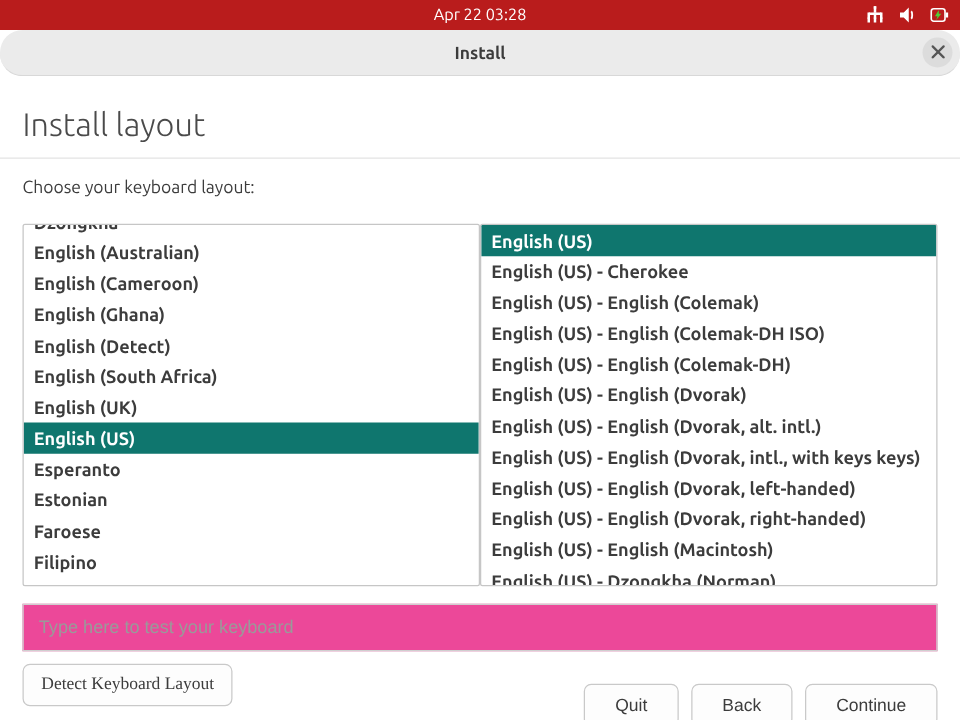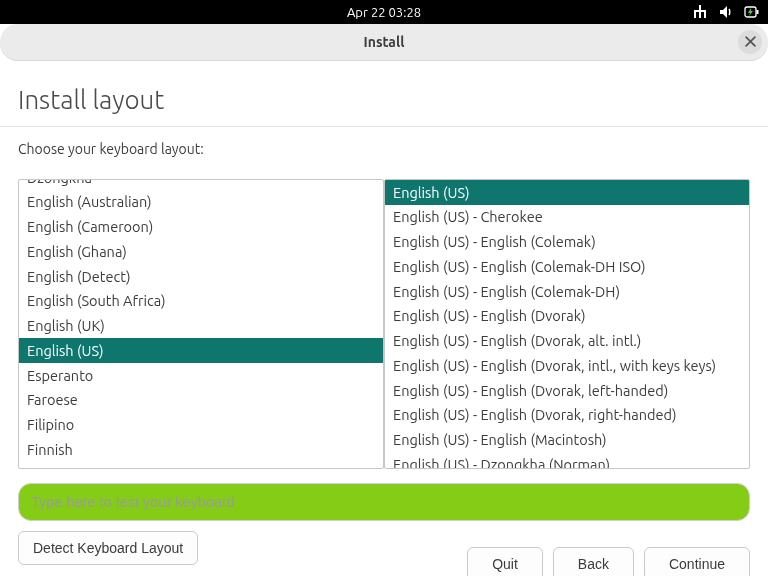--- a/index.html
+++ b/index.html
@@ -8,21 +8,21 @@
     width: 768px;
     height: 576px;
     overflow: hidden;
     font-family: "Ubuntu", "Segoe UI", "Helvetica Neue", Arial, sans-serif;
     background: #fff;
     color: #3c3c3c;
     font-size: 14px;
   }
   .topbar {
     height: 24px;
-    background: #000000;
+    background: #b91c1c;
     color: #fff;
     display: flex;
     align-items: center;
     justify-content: center;
     position: relative;
     font-size: 13px;
   }
   .topbar .right {
     position: absolute;
     right: 8px;
@@ -76,20 +76,21 @@
     border-top: 1px solid #e3e3e3;
     margin: 0 -18px 14px -18px;
   }
   .prompt {
     font-size: 14px;
     margin: 0 0 22px 0;
   }
   .lists {
     display: flex;
     height: 290px;
+    font-weight: bold;
   }
   .listbox {
     flex: 1;
     border: 1px solid #c6c6c6;
     border-radius: 2px;
     overflow: hidden;
     background: #fff;
     box-sizing: border-box;
   }
   .listbox-inner {
@@ -109,35 +110,36 @@
   .list-item.selected {
     background: #0f766e;
     color: #fff;
   }
   .test-input {
     width: 100%;
     box-sizing: border-box;
     margin-top: 14px;
     padding: 10px 12px;
     border: 1px solid #cfcfcf;
-    border-radius: 13px;
+    border-radius: 0;
     font-size: 14.5px;
     color: #333;
-    background: #84cc16;
+    background: #ec4899;
   }
   .test-input::placeholder { color: #9a9a9a; }
   .detect-btn {
     margin-top: 10px;
     padding: 8px 14px;
     border: 1px solid #c9c9c9;
     border-radius: 6px;
     background: #fdfdfd;
     font-size: 14px;
     color: #3c3c3c;
     cursor: pointer;
+    font-family: Liberation Serif, serif;
   }
   .footer-btns {
     position: absolute;
     right: 18px;
     bottom: -4px;
     display: flex;
     gap: 10px;
   }
   .footer-btns button {
     padding: 8px 24px;
@@ -208,20 +210,21 @@
         <div class="listbox-inner" id="layouts-container">
             <div class="list-item partial-top">Dzongkha</div>
             <div class="list-item">English (Australian)</div>
             <div class="list-item">English (Cameroon)</div>
             <div class="list-item">English (Ghana)</div>
             <div class="list-item">English (Detect)</div>
             <div class="list-item">English (South Africa)</div>
             <div class="list-item">English (UK)</div>
             <div class="list-item selected">English (US)</div>
             <div class="list-item">Esperanto</div>
+            <div class="list-item">Estonian</div>
             <div class="list-item">Faroese</div>
             <div class="list-item">Filipino</div>
             <div class="list-item">Finnish</div>
           </div>
       </div>
       <div class="listbox right-list">
         <div class="listbox-inner" id="variants-container">
             <div class="list-item selected">English (US)</div>
             <div class="list-item">English (US) - Cherokee</div>
             <div class="list-item">English (US) - English (Colemak)</div>

